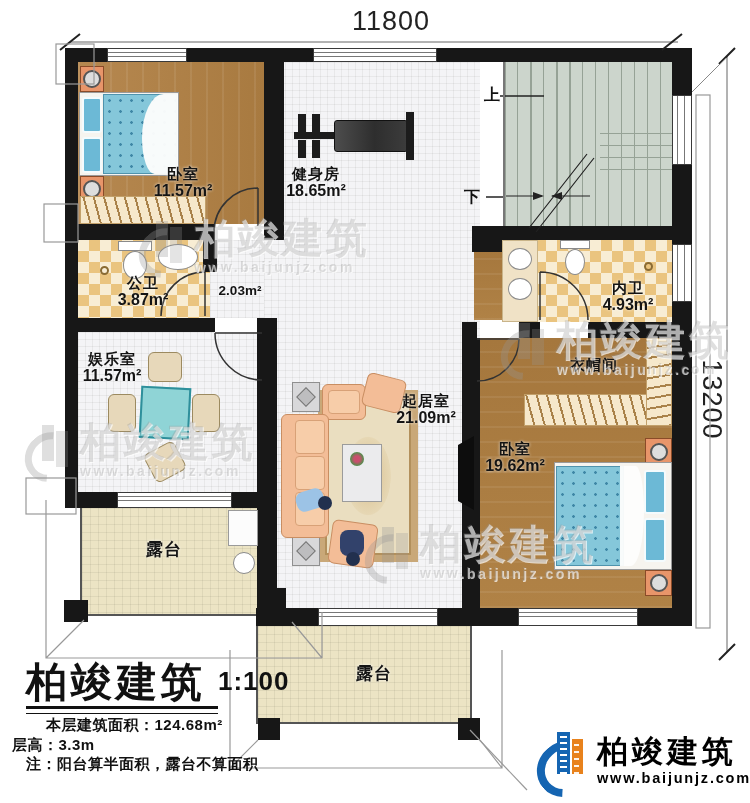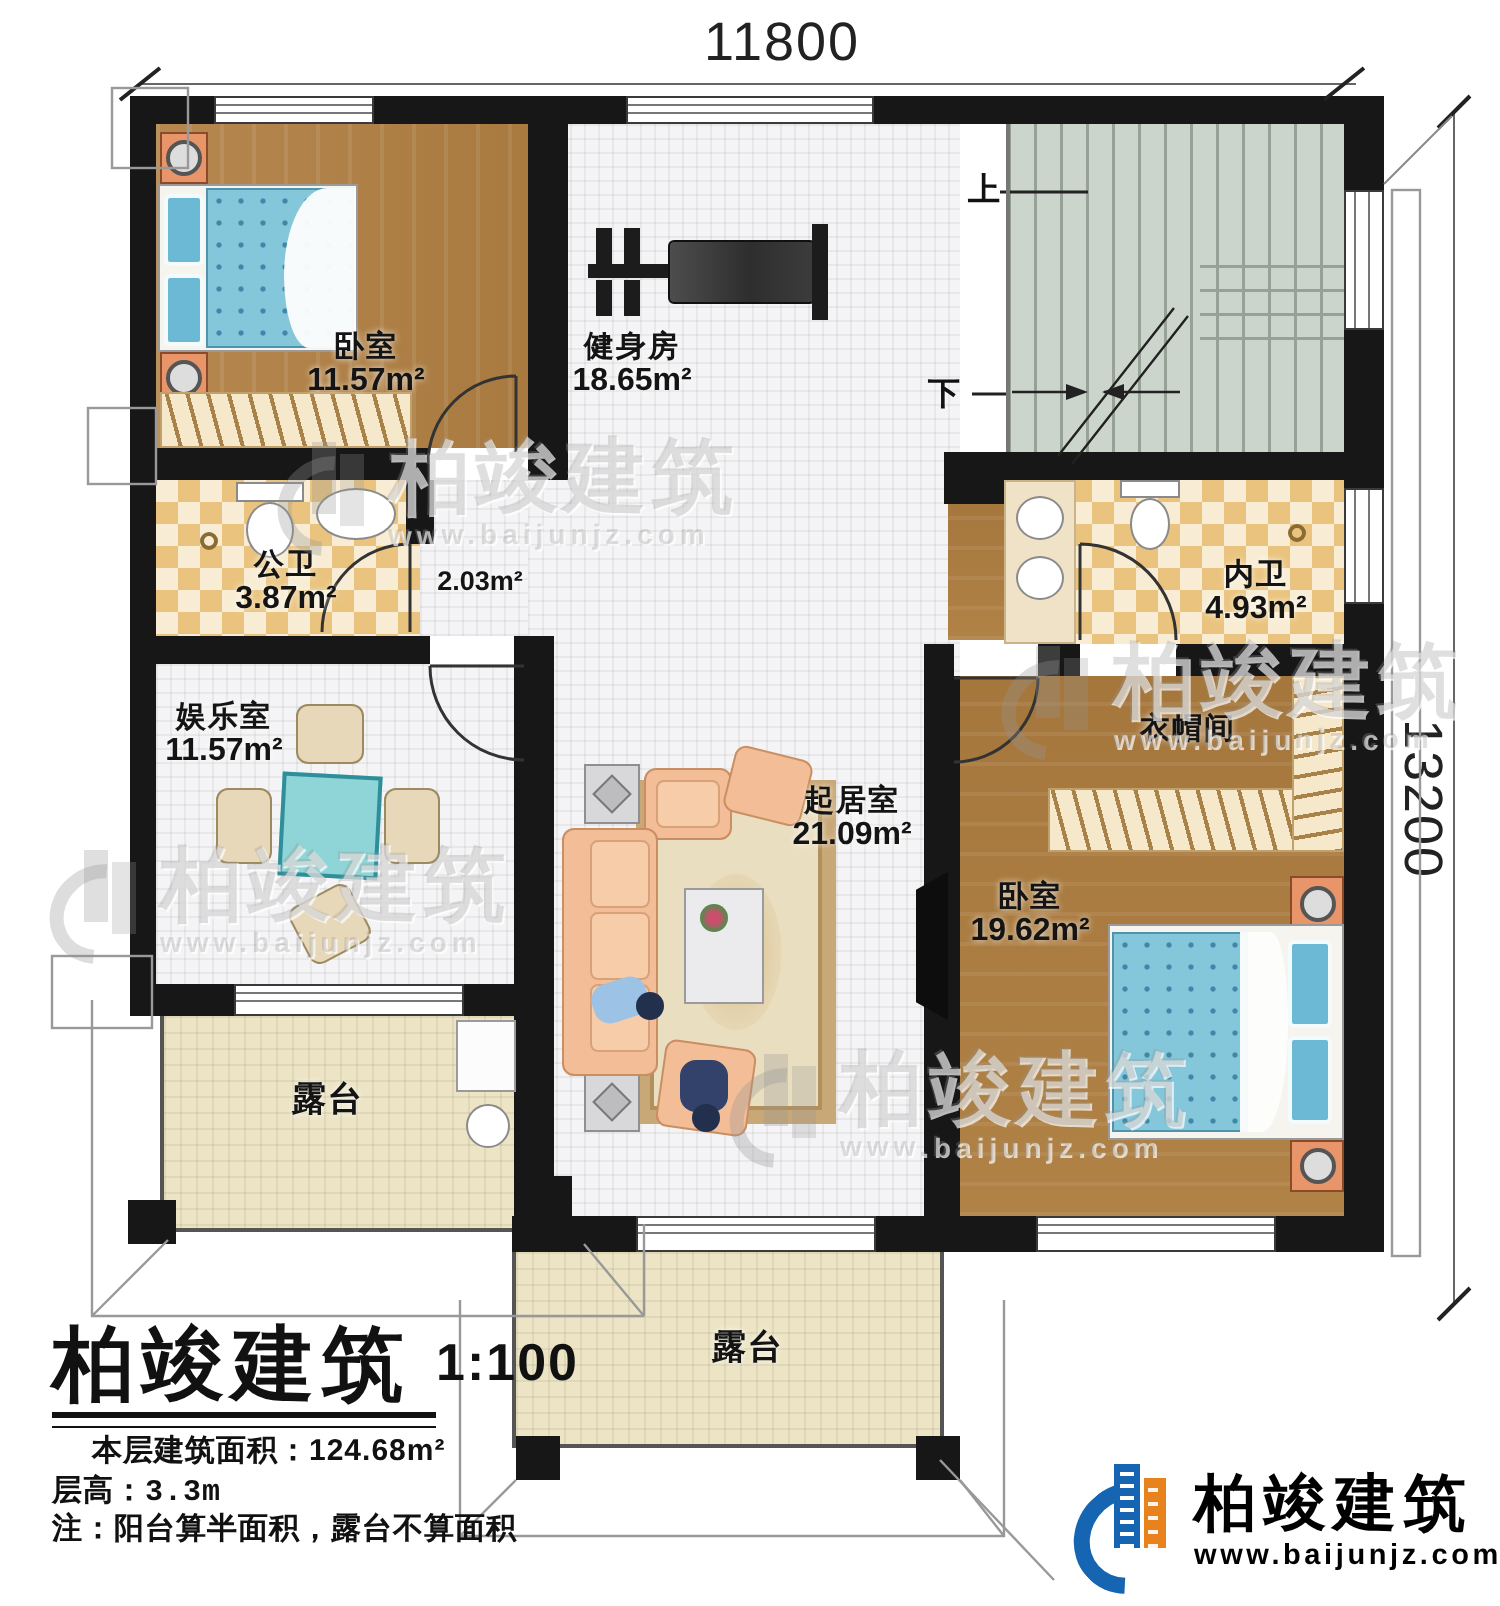--- a/index.html
+++ b/index.html
@@ -330,21 +330,21 @@
         <div class="n">柏竣建筑</div>
       <div class="u">www.baijunjz.com</div>
       </div>
   </div>
 
   <div class="tb-title" style="left:26px;top:662px;">
     <span>柏竣建筑</span><span class="tb-scale">1:100</span>
   </div>
   <div class="tb-rule" style="left:26px;top:706px;width:192px;"></div>
   <div class="tb-line" style="left:26px;top:716px;margin-left:20px;">本层建筑面积：124.68m²</div>
-  <div class="tb-line" style="left:26px;top:736px;font-family:Liberation Mono, monospace;">层高：3.3m</div>
+  <div class="tb-line" style="left:12px;top:736px;">层高：3.3m</div>
   <div class="tb-line" style="left:26px;top:755px;text-align:center;">注：阳台算半面积，露台不算面积</div>
 
   <div class="brand" style="left:538px;top:732px;">
     <div class="bmark">
       <div class="arc"></div>
         <div class="b1"></div>
         <div class="b2"></div>
     </div>
     <div class="btxt">
       <div class="n">柏竣建筑</div>

